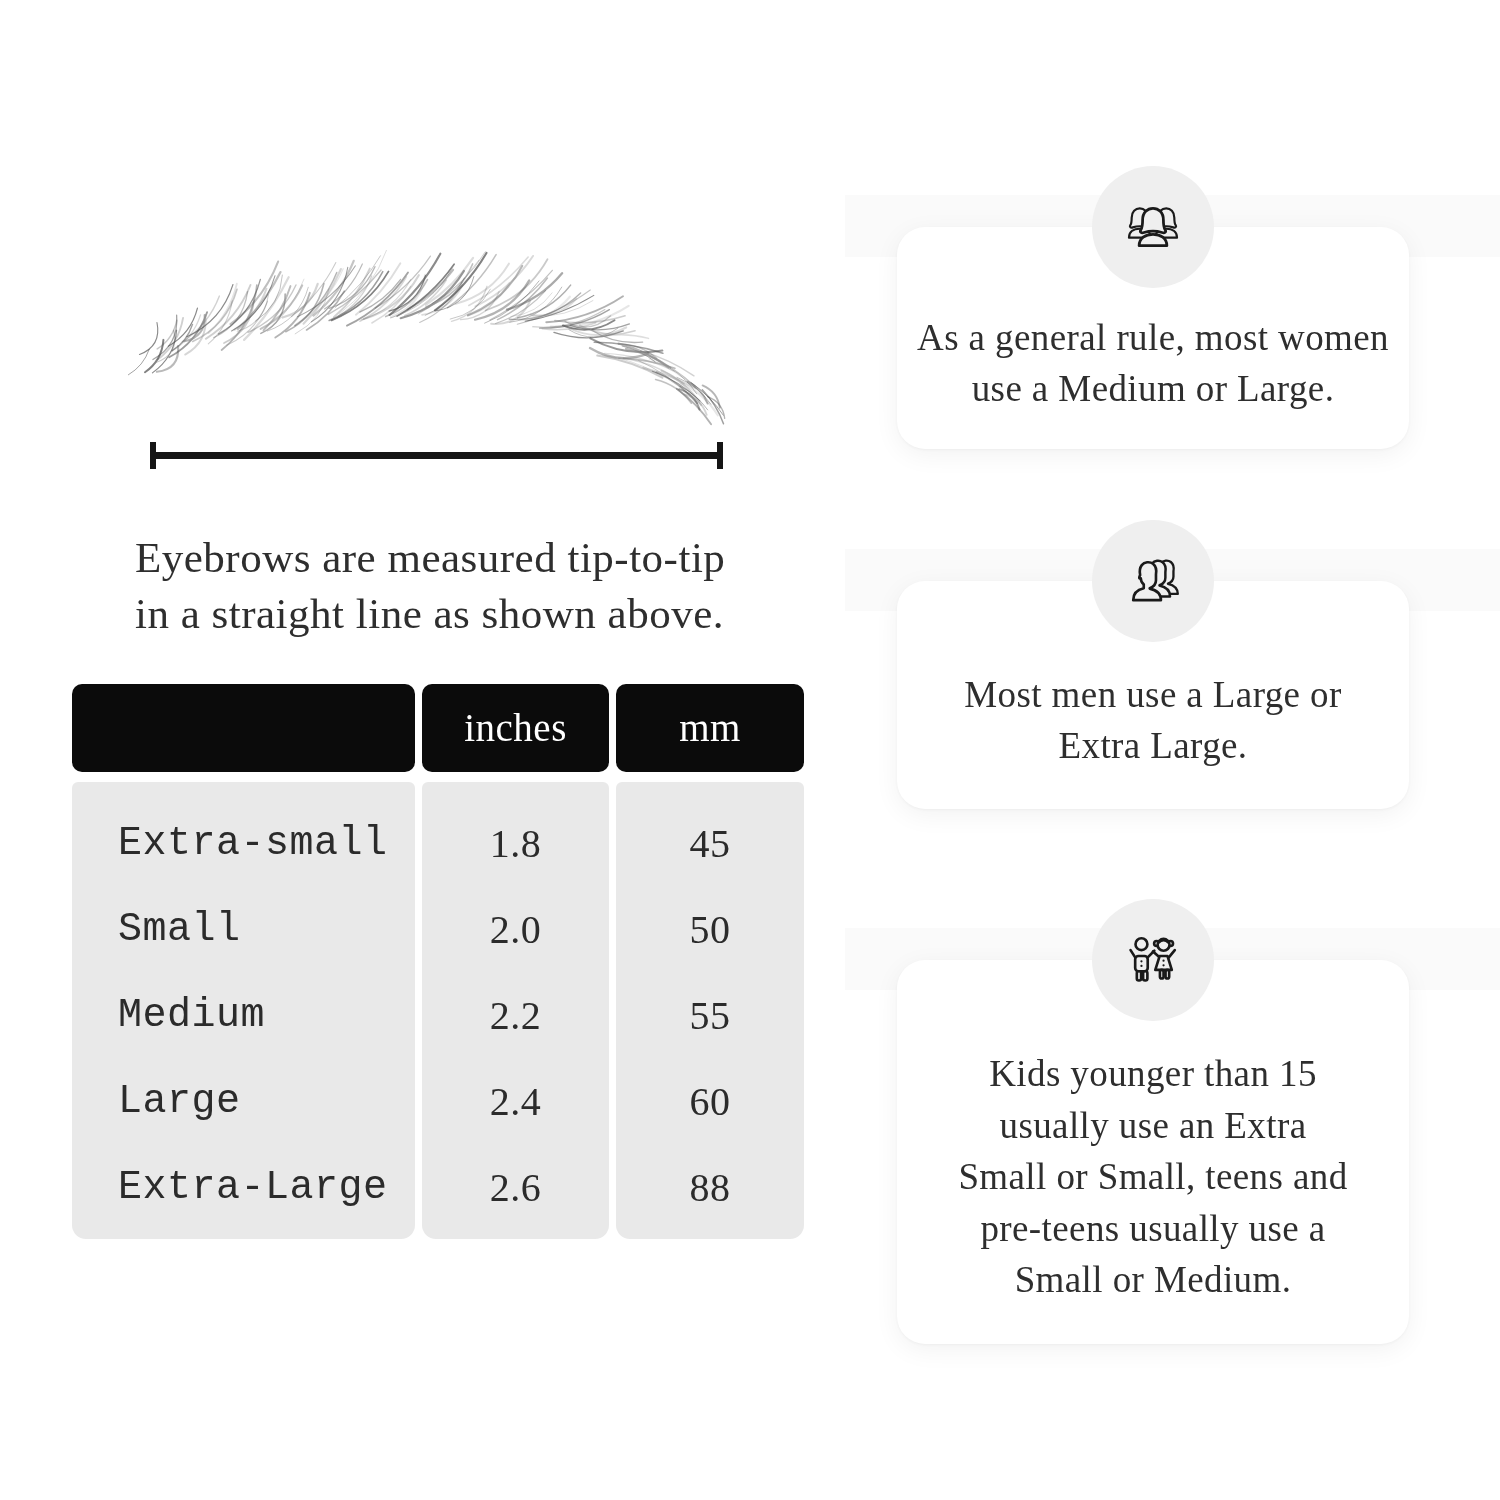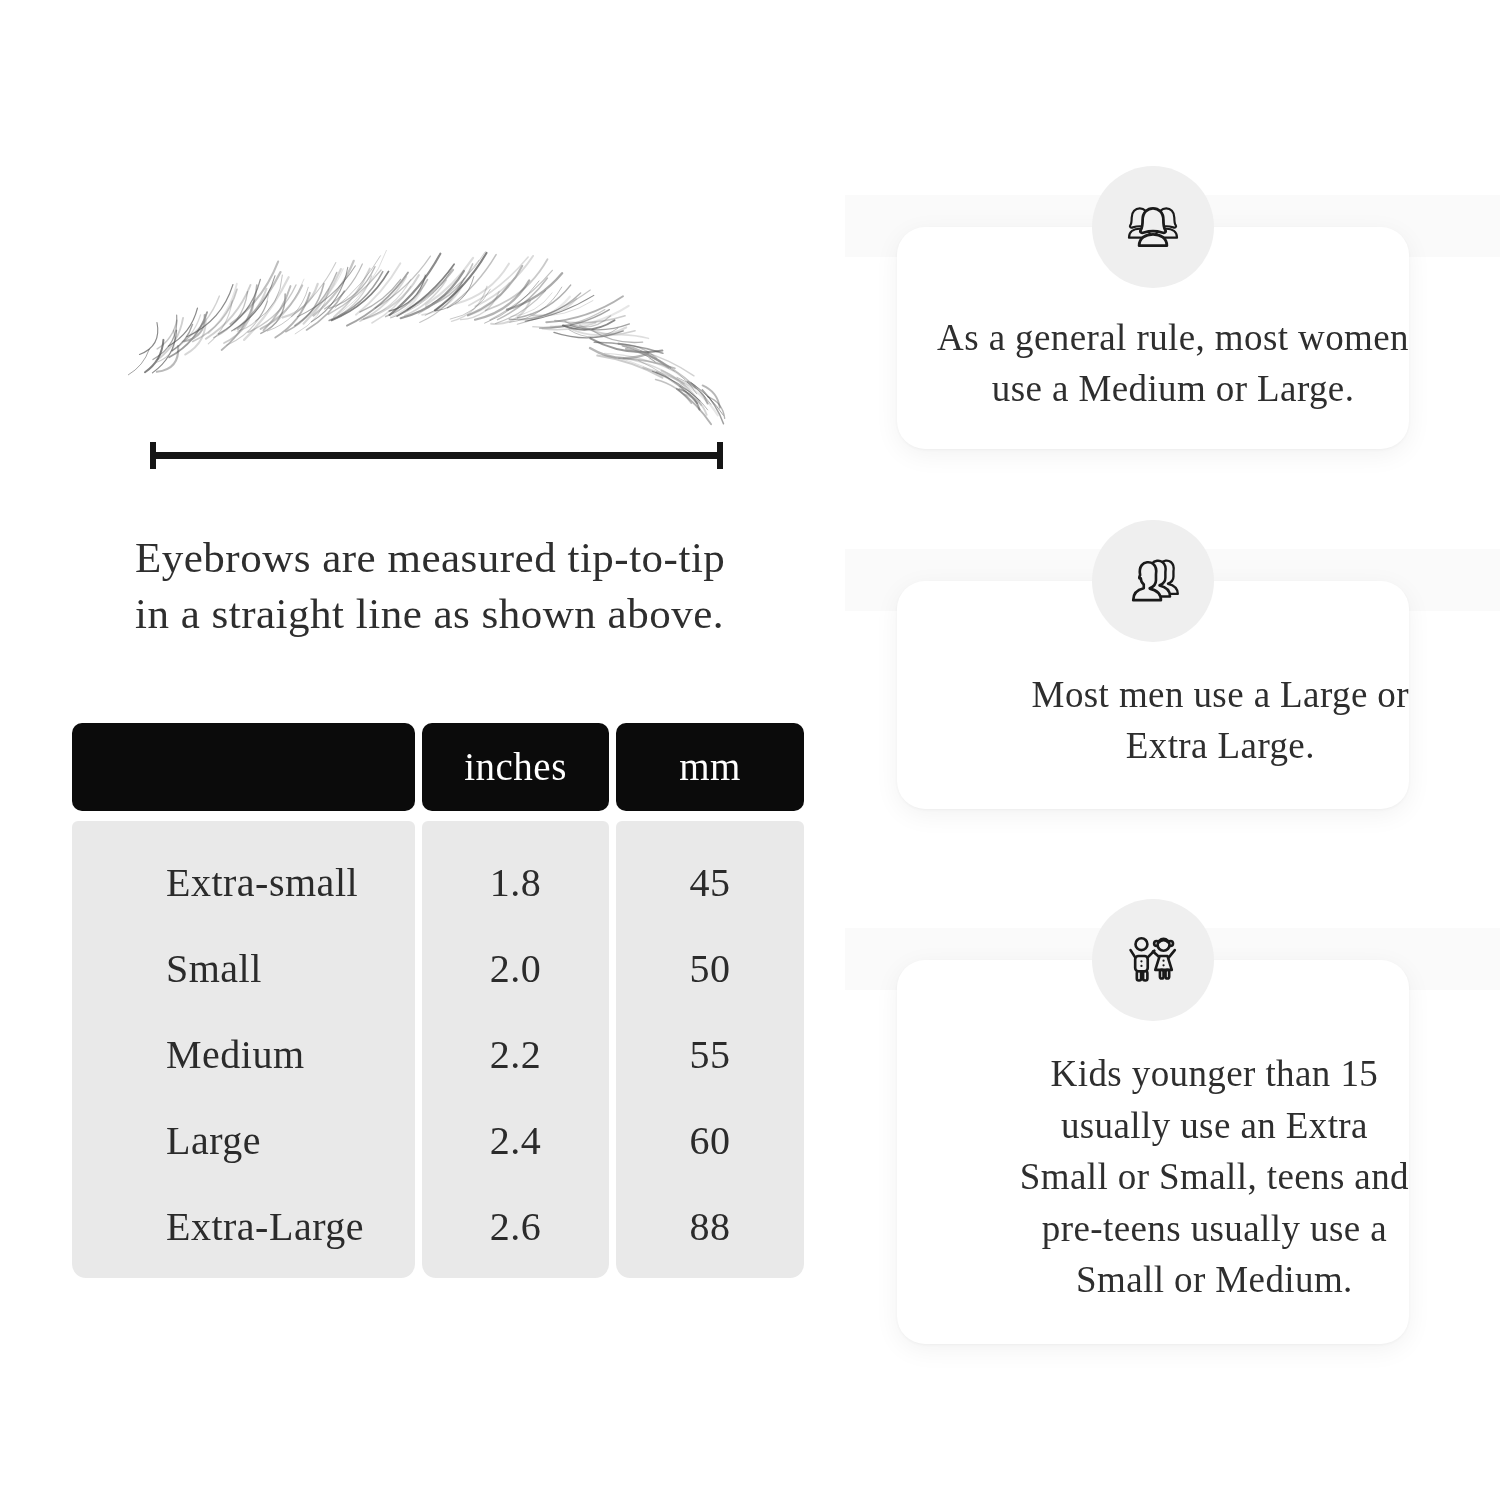--- a/index.html
+++ b/index.html
@@ -12,35 +12,35 @@
   
   .brow-svg{position:absolute;left:115px;top:245px;width:635px;height:180px;overflow:visible;}
   .measure-line{position:absolute;left:152px;top:452px;width:569px;height:7px;background:#151515;}
   .measure-line::before,.measure-line::after{
     content:"";position:absolute;top:-10px;width:6px;height:27px;background:#151515;
   }
   .measure-line::before{left:-2px;}
   .measure-line::after{right:-2px;}
   .caption{position:absolute;left:135px;top:530px;font-size:43px;line-height:56px;letter-spacing:.5px;color:#2e2e2e;}
   
-  .size-table{position:absolute;left:72px;top:723px;display:grid;
+  .size-table{position:absolute;left:72px;top:684px;display:grid;
     grid-template-columns:343px 187px 188px;column-gap:7px;row-gap:10px;}
   .th{height:88px;background:var(--header-bg,#0b0b0b);border-radius:10px;
     color:var(--header-text,#ffffff);font-size:39px;line-height:88px;text-align:center;letter-spacing:.5px;}
   .tcol{height:457px;background:var(--table-body-bg,#e9e9e9);border-radius:6px 6px 14px 14px;
     padding-top:18px;box-sizing:border-box;}
   .cell{height:86px;display:flex;align-items:center;font-size:40px;letter-spacing:.5px;color:#2b2b2b;}
-  .cell.lbl{padding-left:94px;}
+  .cell.lbl{padding-left:46px;font-family:Liberation Mono, monospace;}
   .cell.num{justify-content:center;}
   
   .band{position:absolute;left:845px;right:0;height:62px;background:rgba(0,0,0,0.02);z-index:0;}
   .card{position:absolute;left:897px;width:512px;background:var(--card-bg,#ffffff);
     border-radius:28px;z-index:1;
     box-shadow:0 6px 26px rgba(0,0,0,.055),0 1px 3px rgba(0,0,0,.04);
-    display:flex;flex-direction:column;justify-content:center;align-items:flex-end;
+    display:flex;flex-direction:column;justify-content:center;align-items:center;
     padding-top:50px;box-sizing:border-box;}
   .card-text{font-size:37px;line-height:51.5px;letter-spacing:.4px;text-align:center;color:#2e2e2e;}
   .icon-circle{position:absolute;left:195px;top:-61px;width:122px;height:122px;border-radius:50%;
     background:var(--icon-circle-bg,#efefef);z-index:2;
     display:flex;align-items:center;justify-content:center;}
   .icon-circle svg{width:66px;height:66px;}
   .ic-stroke{fill:none;stroke:#1a1a1a;stroke-width:4;stroke-linecap:round;stroke-linejoin:round;}
   .ic-fill{fill:var(--icon-circle-bg,#efefef);stroke:#1a1a1a;stroke-width:4;stroke-linecap:round;stroke-linejoin:round;}
 </style>
 </head>

